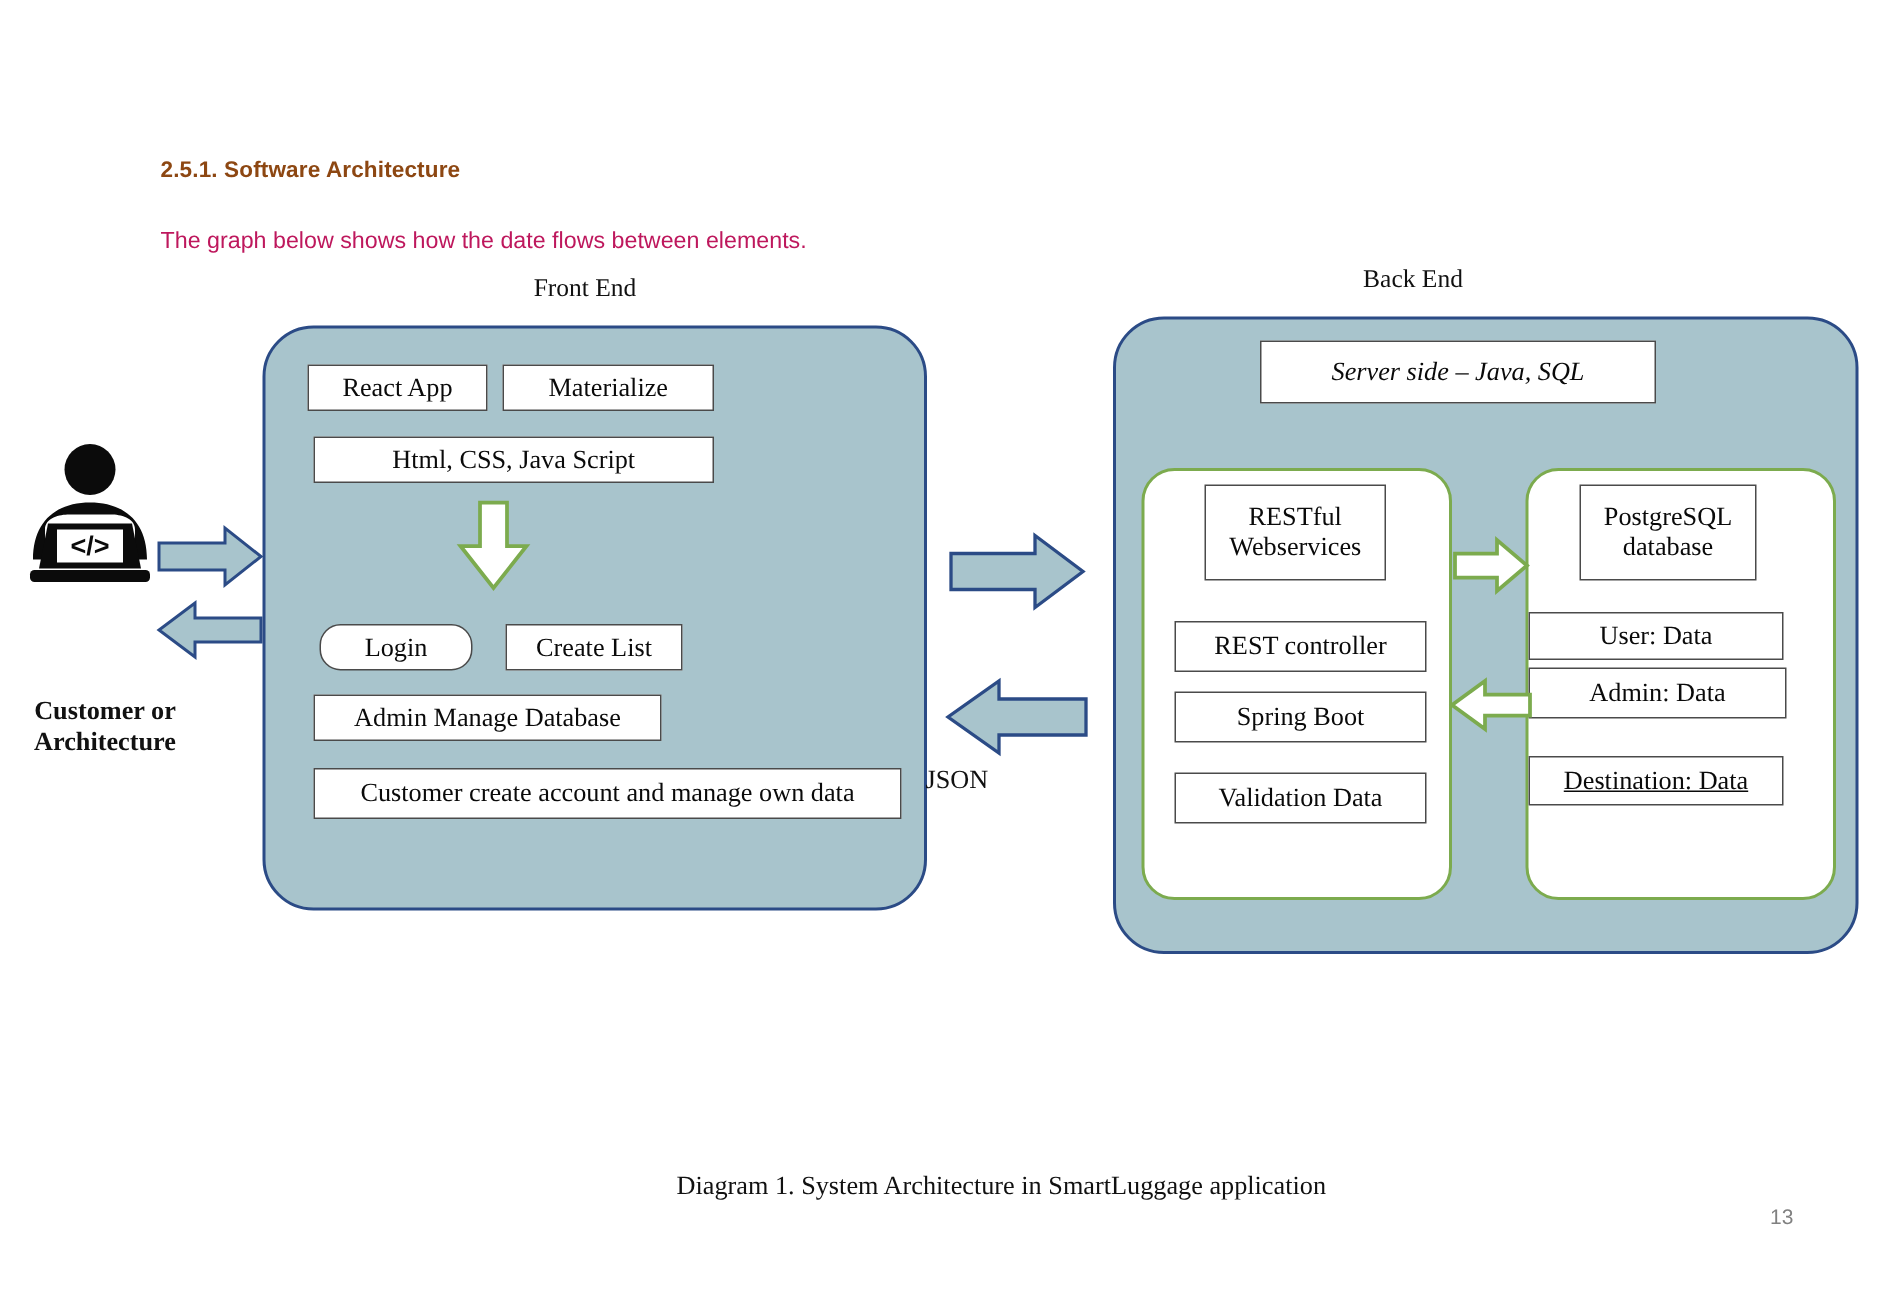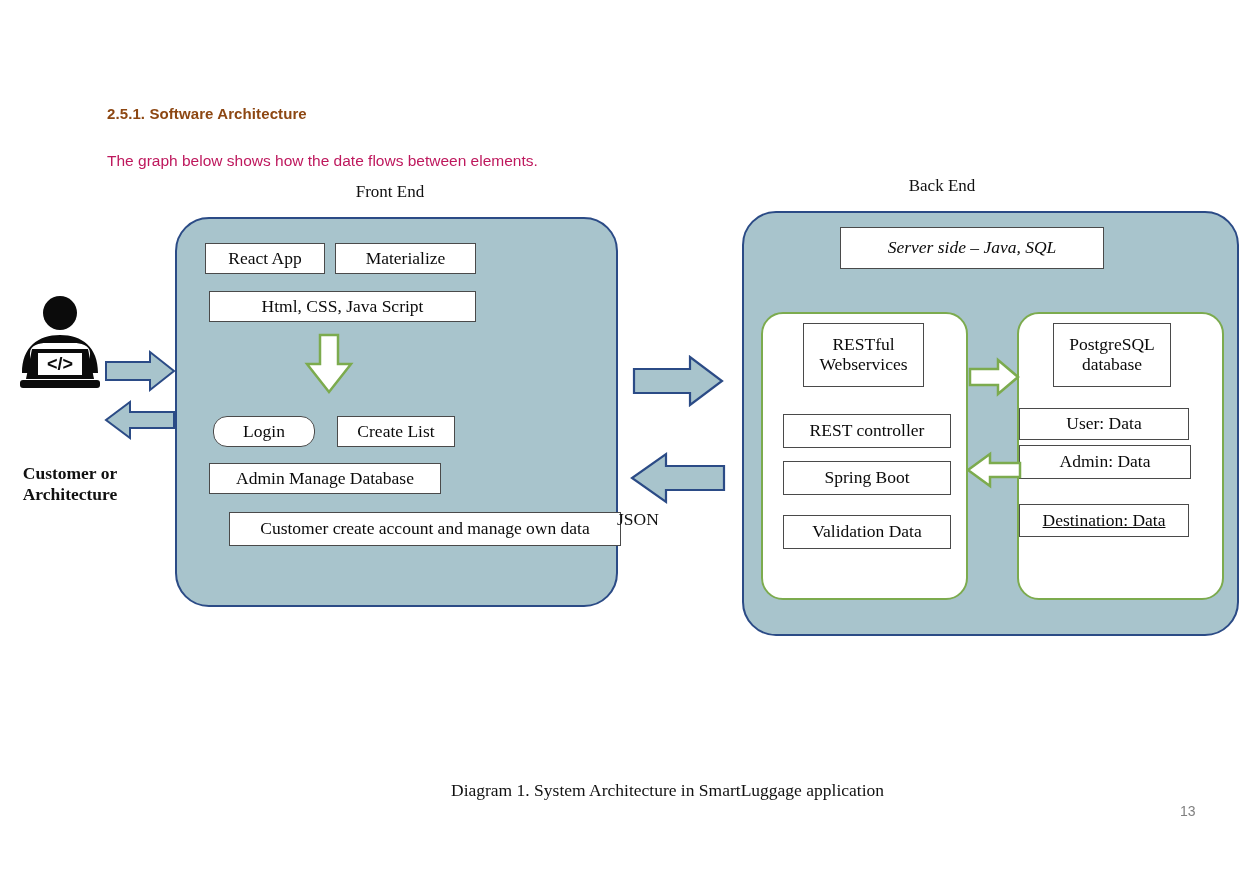--- a/index.html
+++ b/index.html
@@ -100,21 +100,21 @@
     color: #0a0a0a;
   }
 
   
   #box-react       { left: 205px; top: 243px;  width: 120px; height: 31px; }
   #box-materialize { left: 335px; top: 243px;  width: 141px; height: 31px; }
   #box-html        { left: 209px; top: 291px;  width: 267px; height: 31px; }
   #box-login       { left: 213px; top: 416px;  width: 102px; height: 31px; border-radius: 14px; }
   #box-createlist  { left: 337px; top: 416px;  width: 118px; height: 31px; }
   #box-admindb     { left: 209px; top: 463px;  width: 232px; height: 31px; }
-  #box-customer    { left: 209px; top: 512px;  width: 392px; height: 34px; margin-left: 20px; }
+  #box-customer    { left: 209px; top: 512px;  width: 392px; height: 34px; }
 
   
   #box-serverside  { left: 840px; top: 227px;  width: 264px; height: 42px; font-size: 17.5px; font-style: italic; }
   #box-restful     { left: 803px; top: 323px;  width: 121px; height: 64px; }
   #box-restctrl    { left: 783px; top: 414px;  width: 168px; height: 34px; }
   #box-springboot  { left: 783px; top: 461px;  width: 168px; height: 34px; }
   #box-validation  { left: 783px; top: 515px;  width: 168px; height: 34px; }
   #box-postgres    { left: 1053px; top: 323px; width: 118px; height: 64px; }
   #box-user        { left: 1019px; top: 408px; width: 170px; height: 32px; }
   #box-admin       { left: 1019px; top: 445px; width: 172px; height: 34px; }

